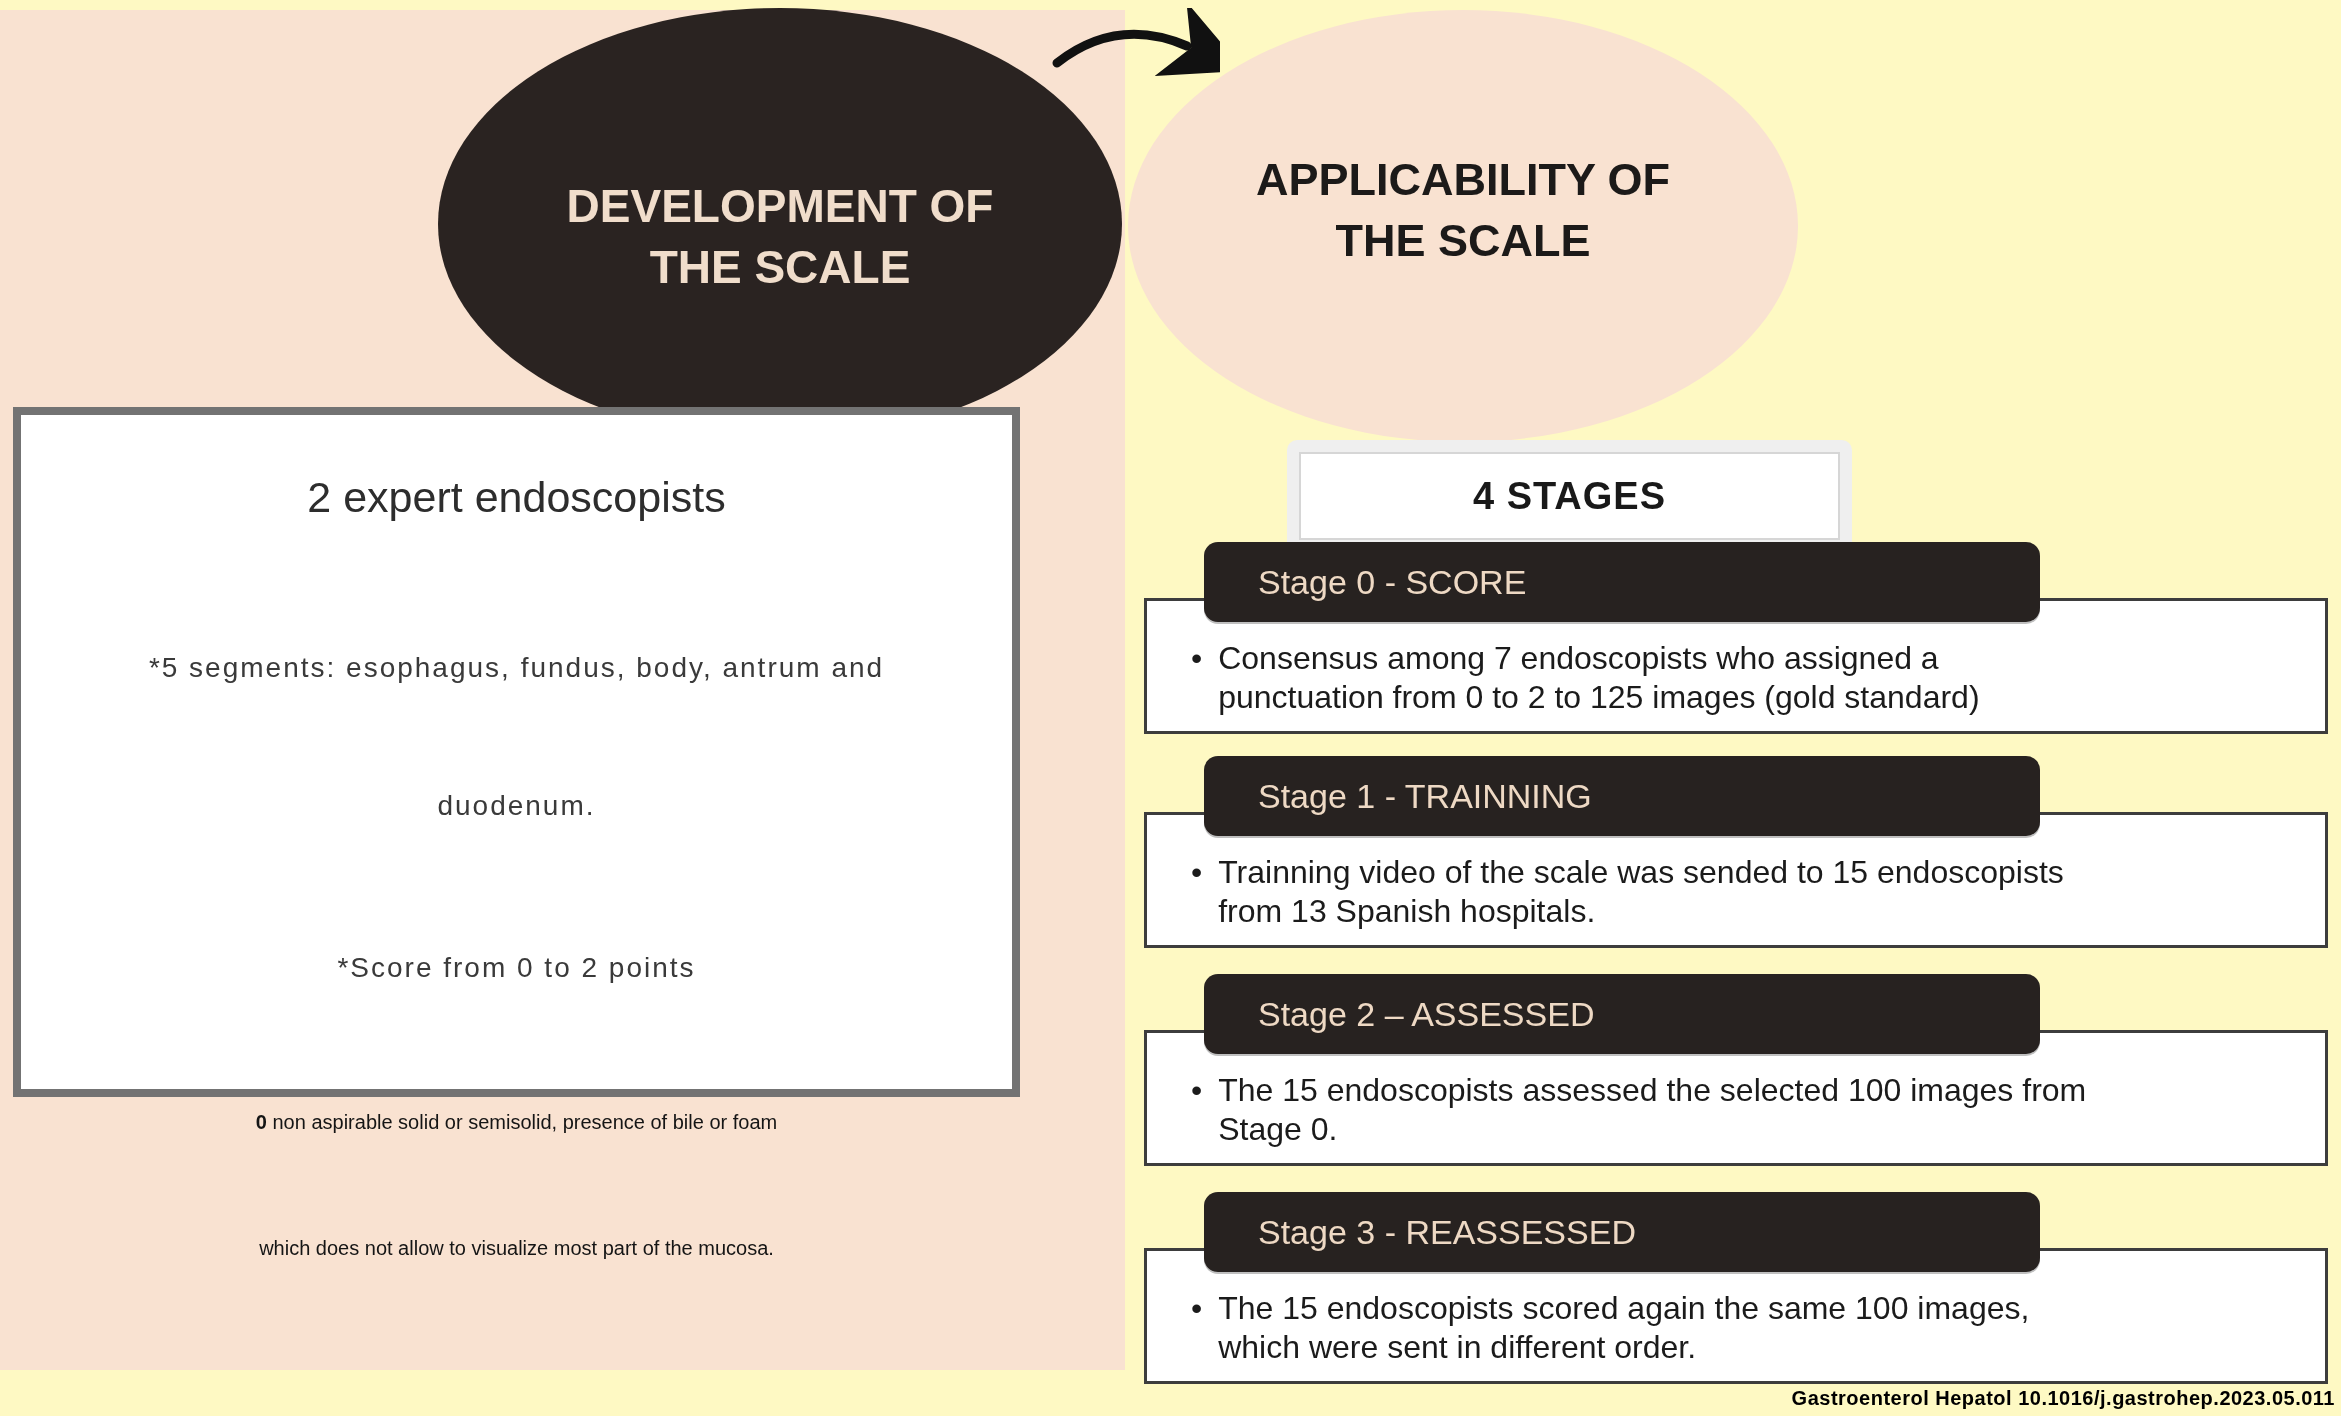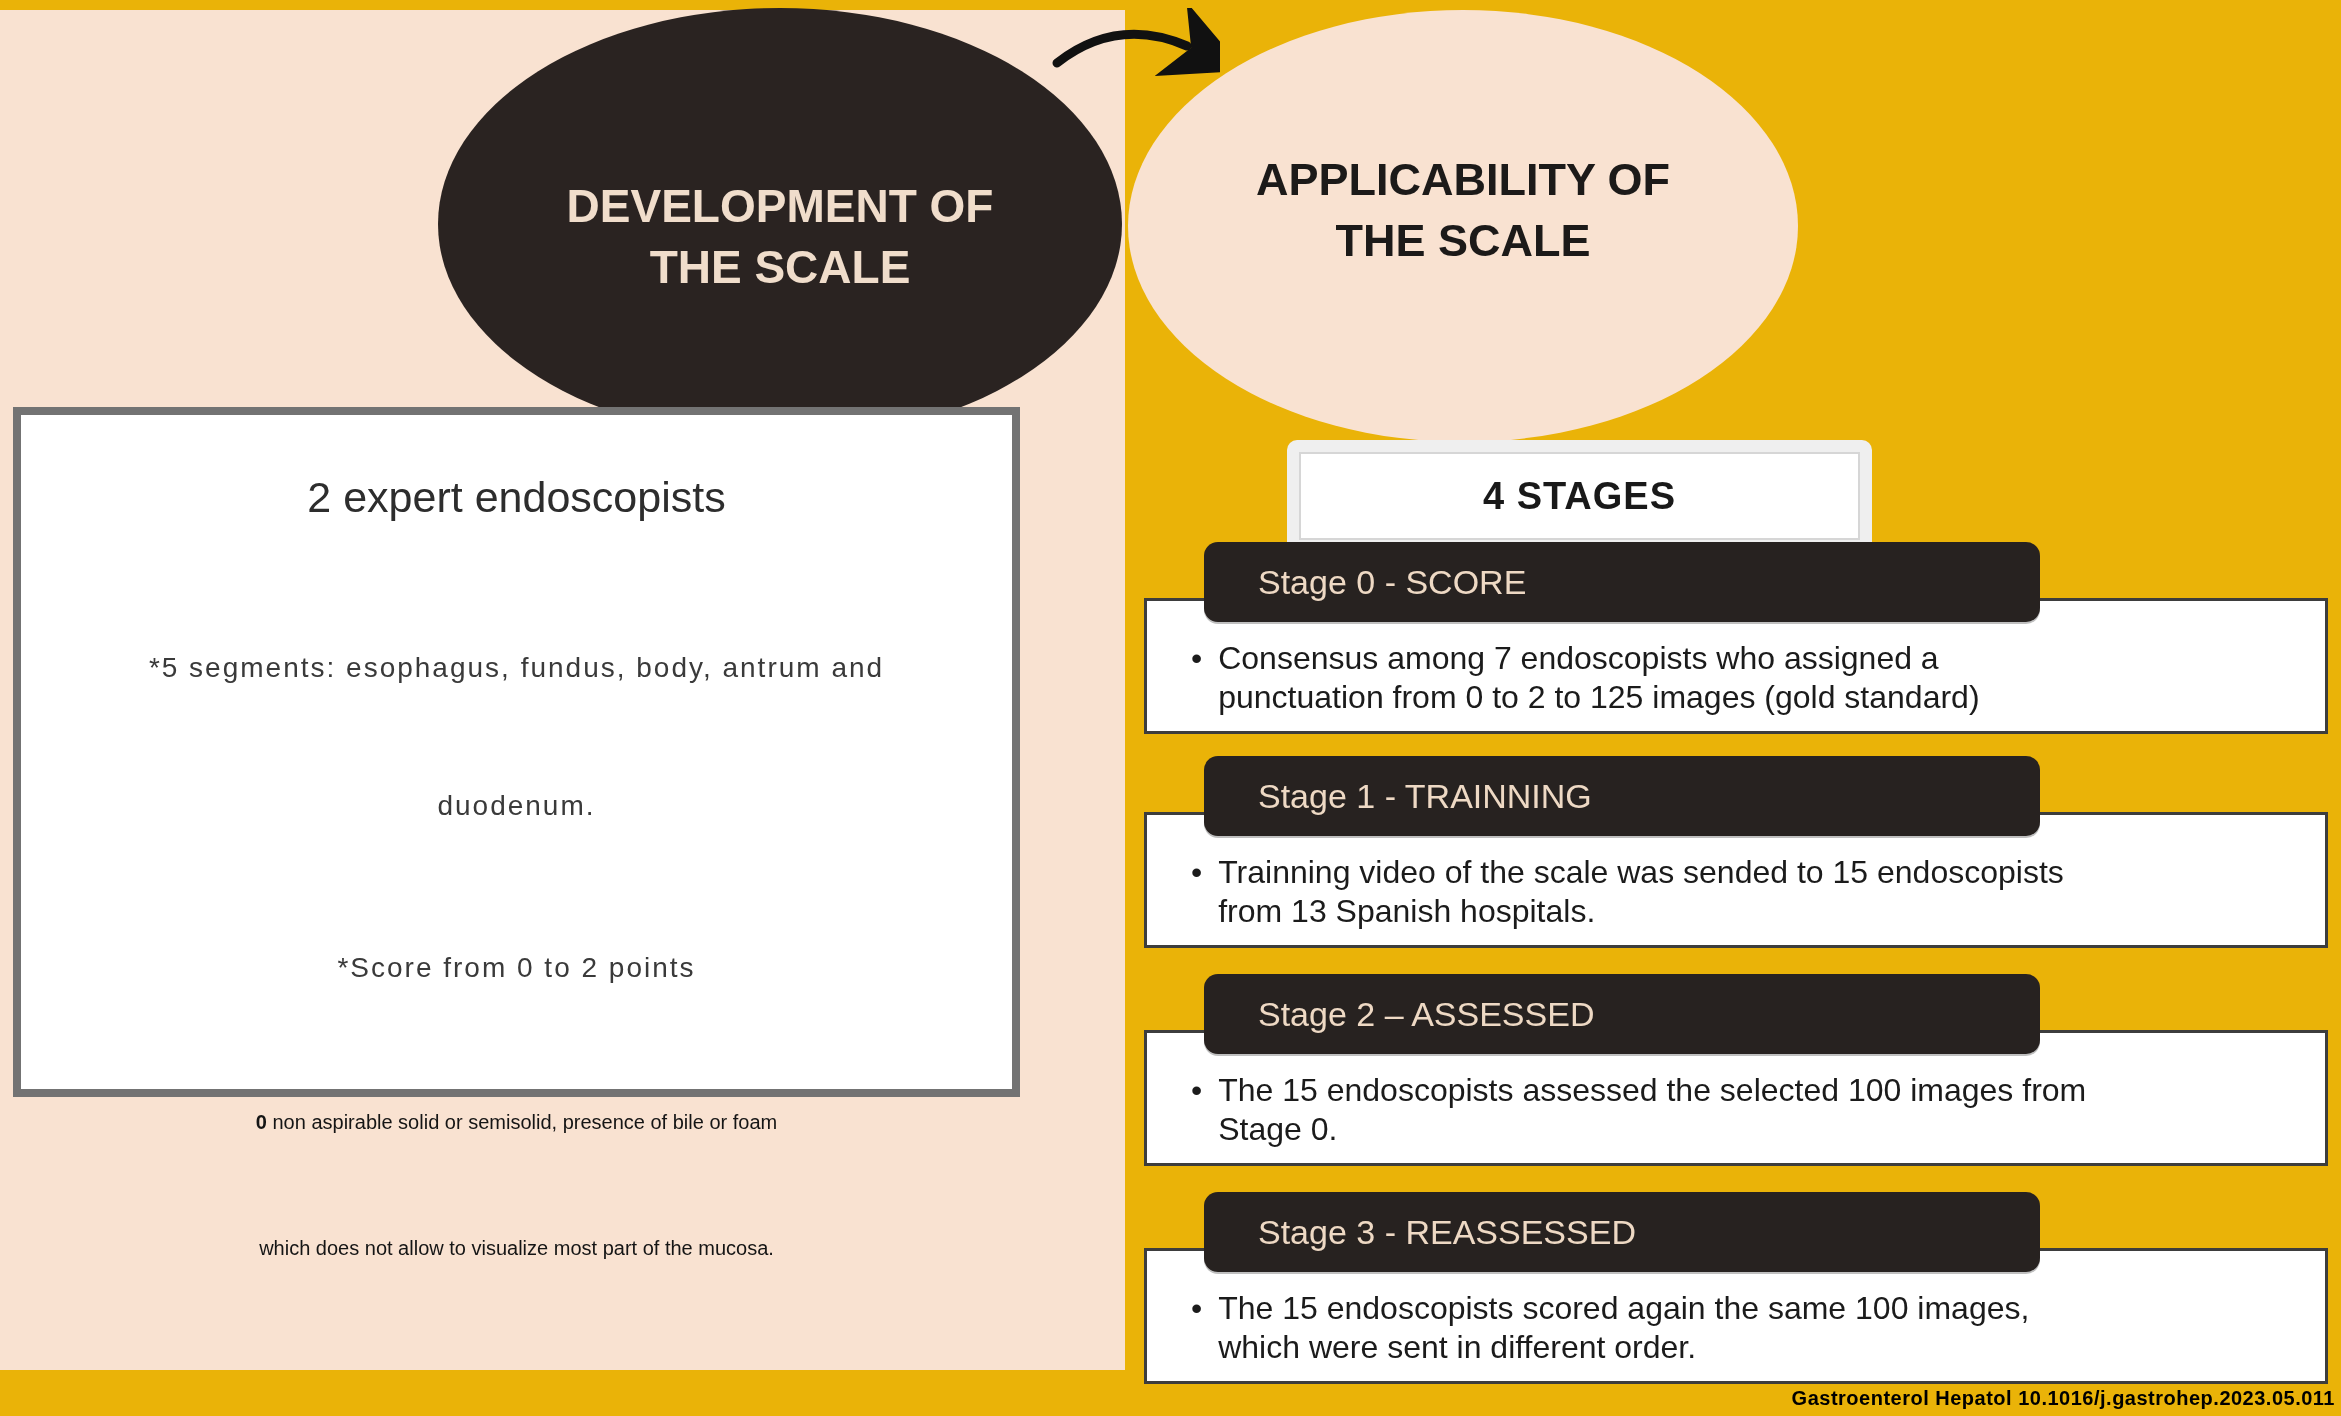--- a/index.html
+++ b/index.html
@@ -1,20 +1,20 @@
 <!DOCTYPE html>
 <html><head>
 <meta charset="utf-8">
 <style>
   html, body { margin: 0; padding: 0; background: #ffffff; }
   #canvas {
     position: relative;
     width: 2341px;
     height: 1416px;
-    background: #eab308;
+    background: #fef9c3;
     overflow: hidden;
     font-family: "Liberation Sans", sans-serif;
   }
   .abs { position: absolute; }
 
   
   .peach-col {
     left: 0; top: 10px;
     width: 1125px; height: 1360px;
     background: #f9e2d1;
@@ -68,21 +68,21 @@
   .sb-range { margin-top: 24px; }
   .sb-plain { font-size: 20px; line-height: 42px; color: #151515; white-space: pre-wrap; }
   .sb-s0 { margin-top: 26px; }
   .sb-s1 { margin-top: 16px; }
   .bold { font-weight: bold; }
 
   
   .stages-hdr-outer {
     left: 1287px; top: 440px;
     width: 565px; height: 112px;
-    background: #efefef; border-radius: 10px; padding-left: 20px;
+    background: #efefef; border-radius: 10px;
   }
   .stages-hdr-inner {
     position: absolute; left: 12px; top: 12px; right: 12px; bottom: 12px;
     background: #ffffff; border: 2px solid #d6d6d6;
     display: flex; align-items: center; justify-content: center;
     font-size: 38px; font-weight: bold; letter-spacing: 1px; color: #191919;
   }
 
   
   .stage-content {

